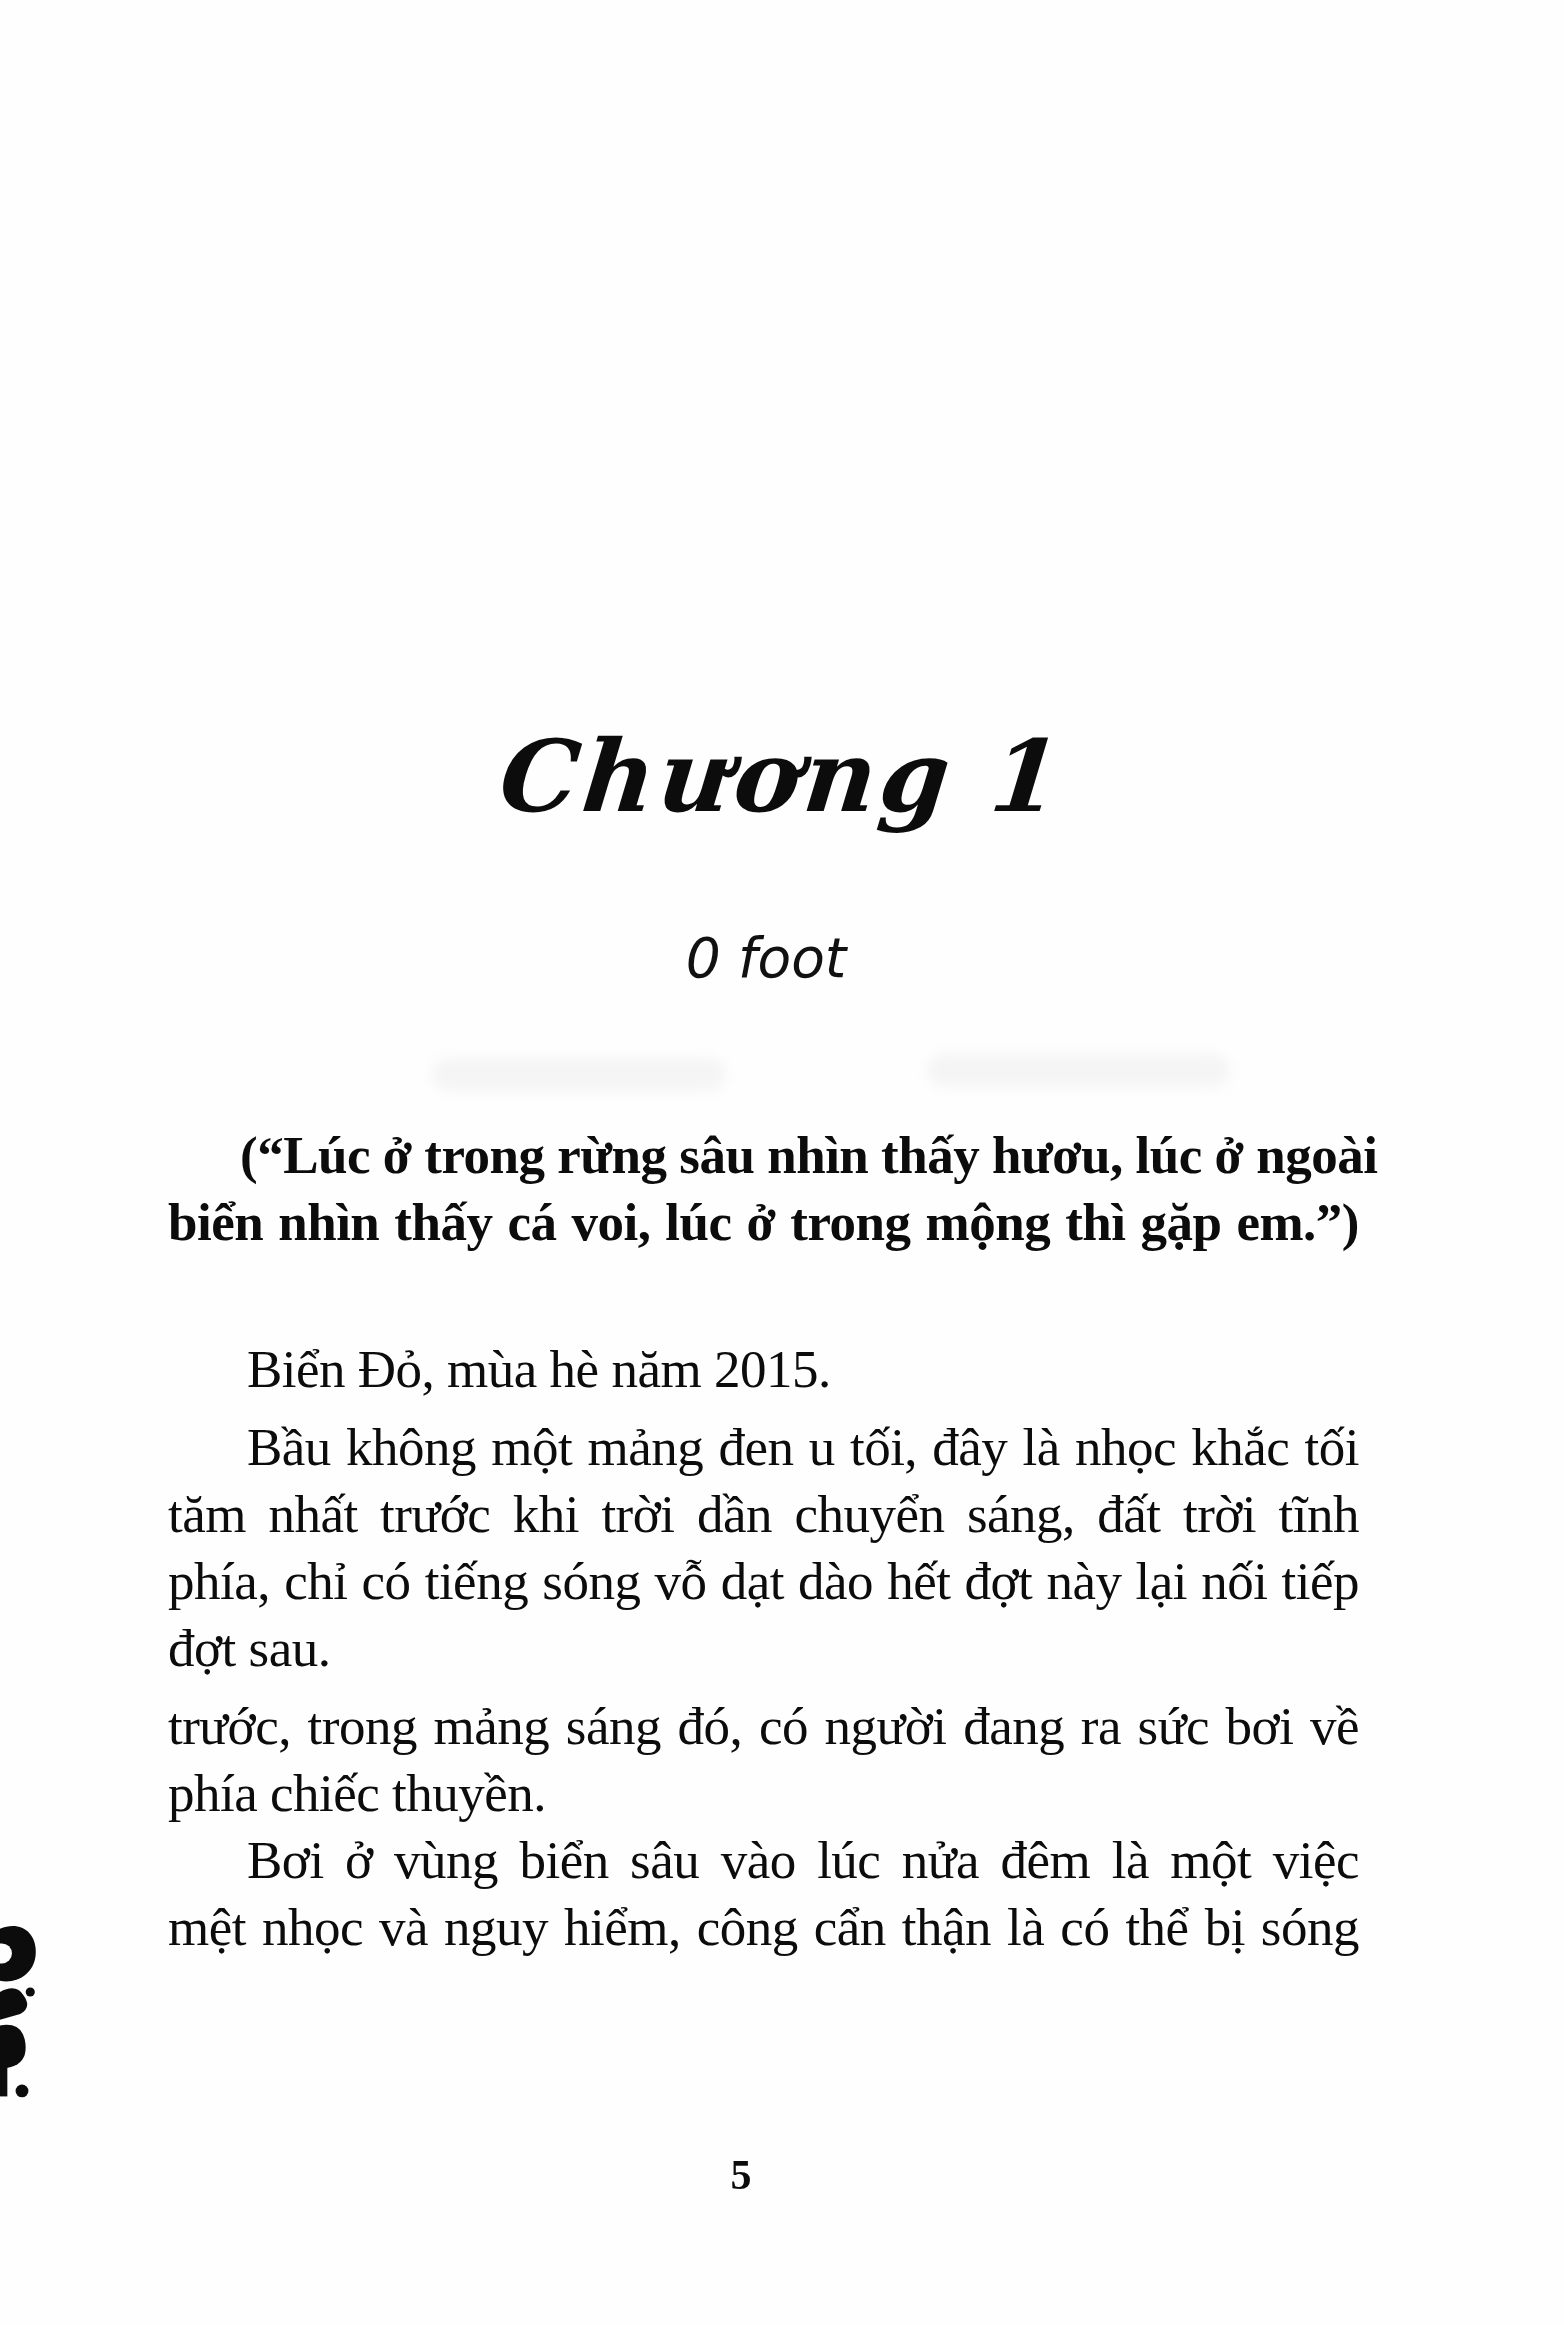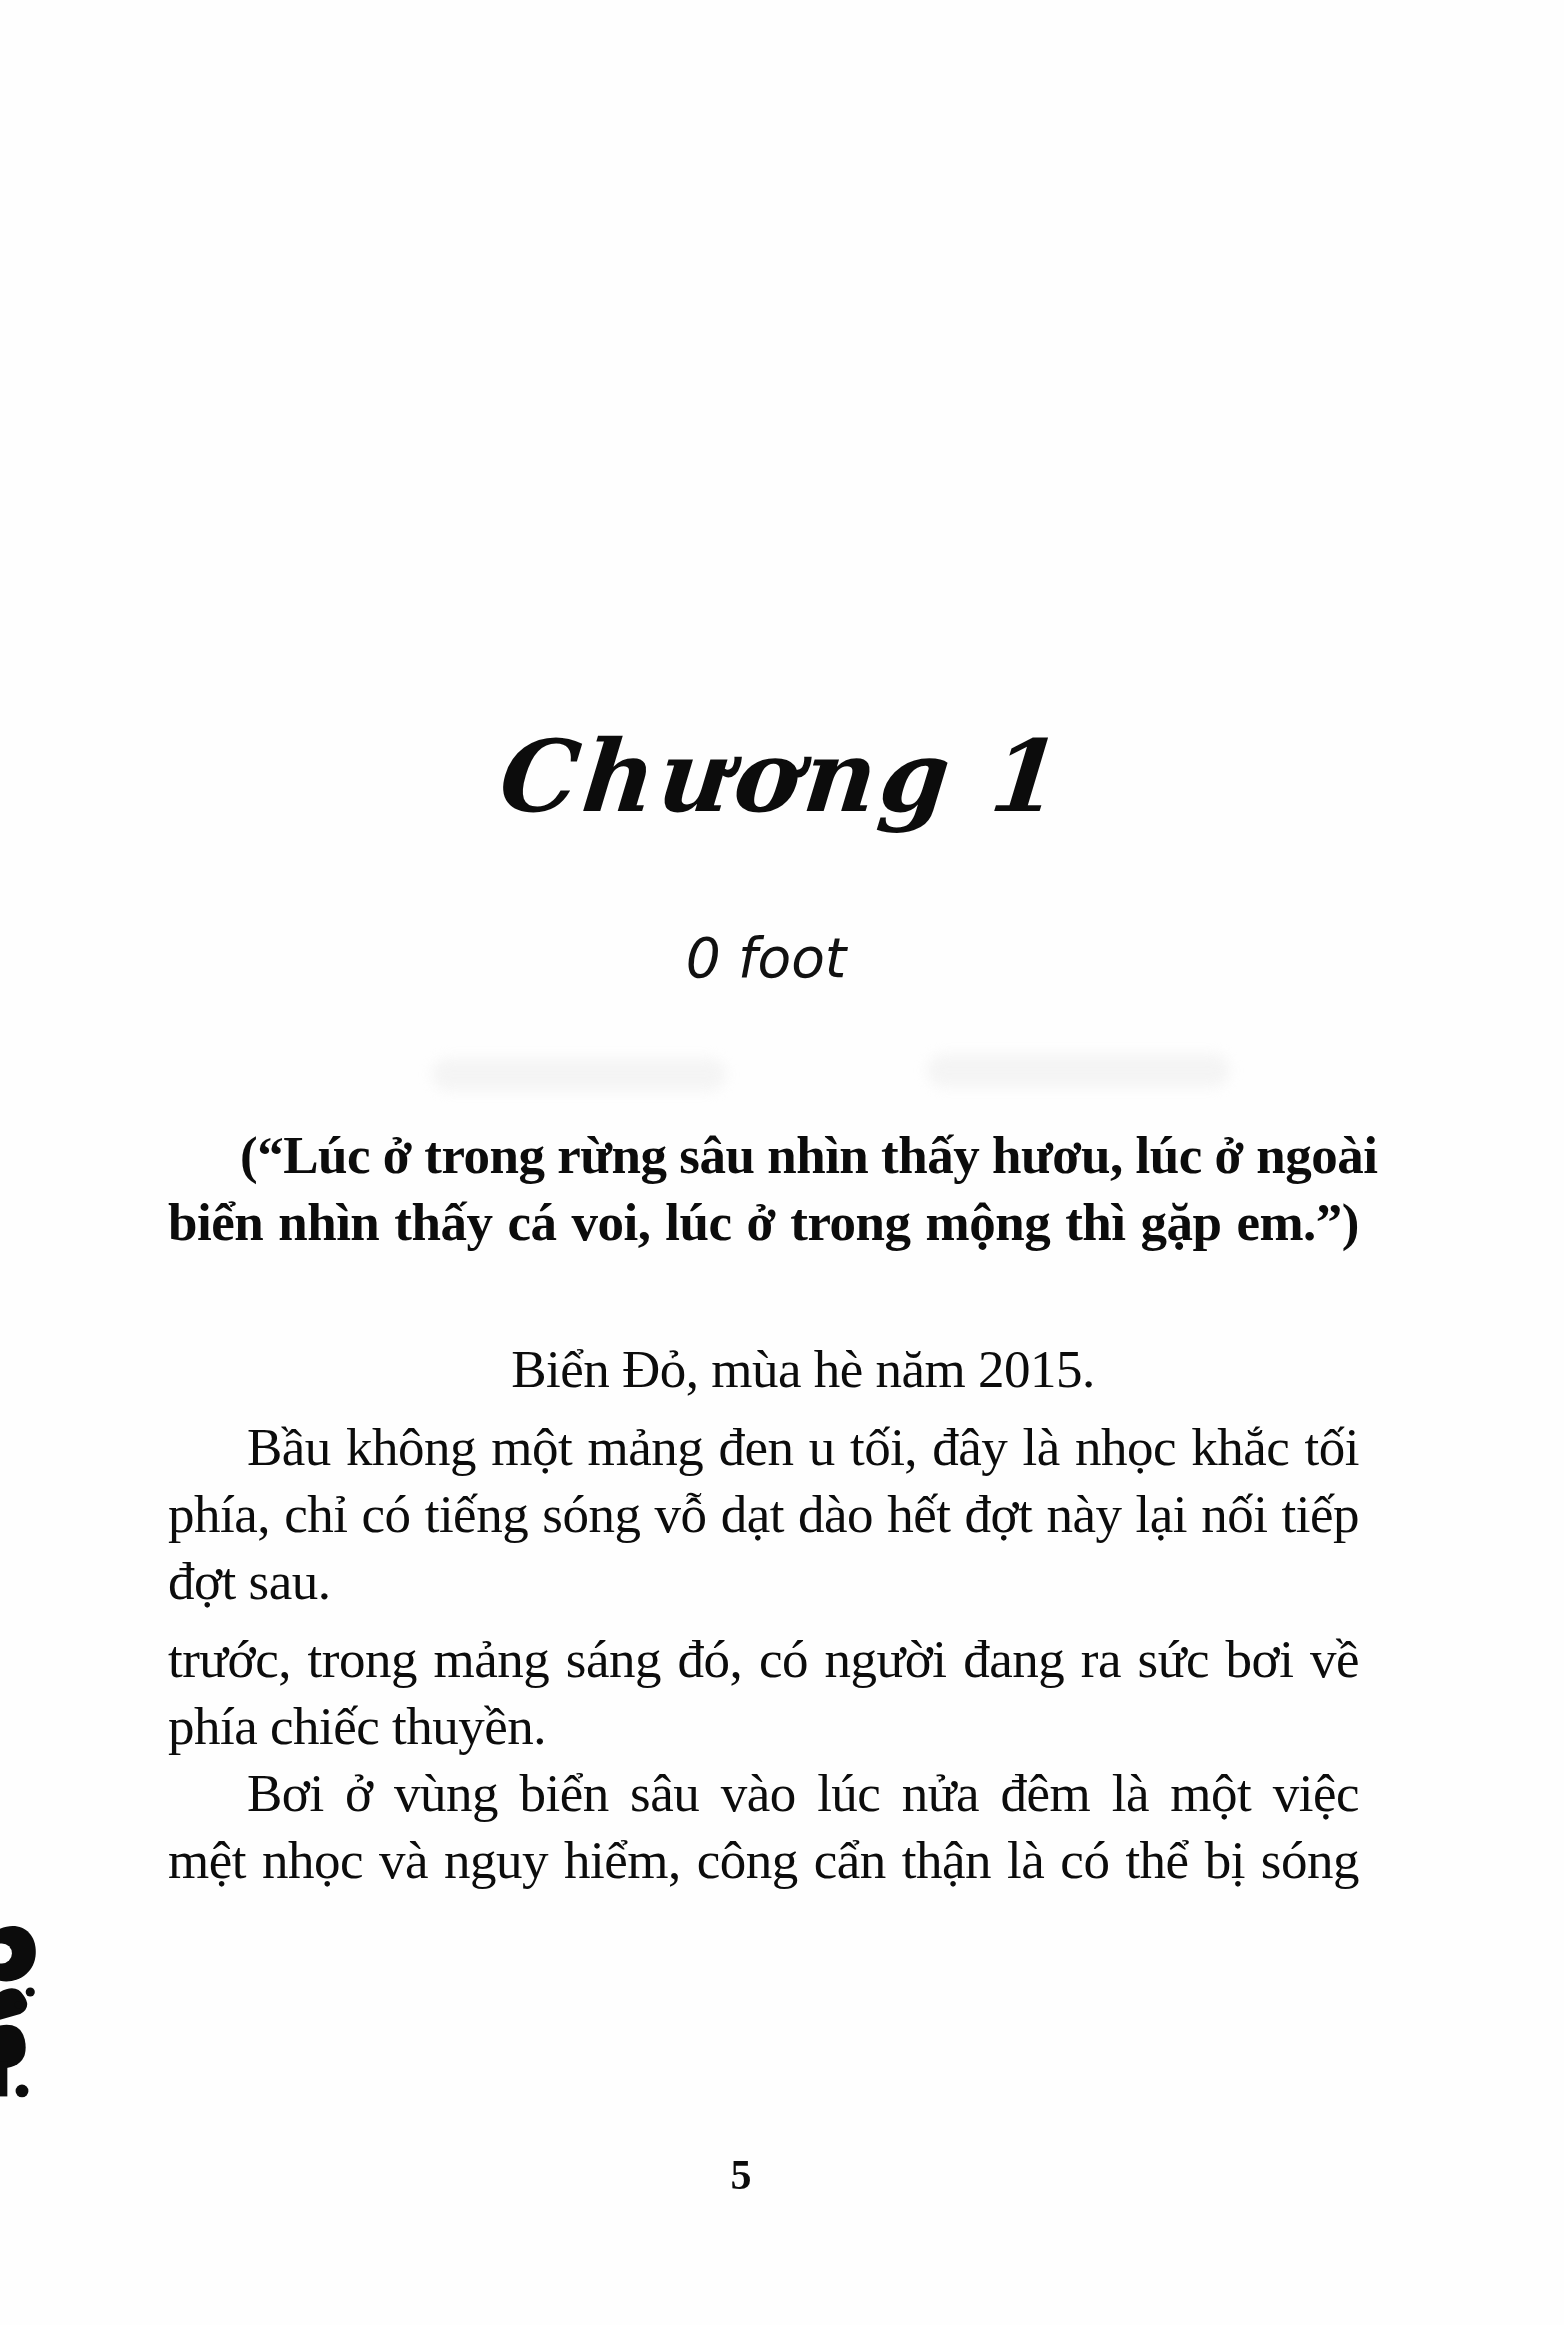--- a/index.html
+++ b/index.html
@@ -40,21 +40,21 @@
   .ghost.g2{top:1054px;left:927px;width:303px;}
   
   .textblock{
     position:absolute;
     left:168px;top:1122px;width:1191px;
     font-size:53px;line-height:67px;
     letter-spacing:-0.5px;
   }
   .line{white-space:nowrap;}
   .line.just{text-align:justify;text-align-last:justify;}
-  .line.indent{text-indent:79px;text-align:center;}
+  .line.indent{text-indent:79px;}
   .epigraph{font-weight:bold;}
   .epigraph .line.indent{text-indent:72px;}
   .para.p1{margin-top:80px;}
   .para.p2{margin-top:11px;}
   .para.p3{margin-top:11px;}
   .para.p4{margin-top:0px;}
   .page-number{
     position:absolute;
     top:2151px;left:0;width:1482px;
     text-align:center;
@@ -82,20 +82,21 @@
       <div class="line just indent">(“Lúc ở trong rừng sâu nhìn thấy hươu, lúc ở ngoài</div>
       <div class="line just">biển nhìn thấy cá voi, lúc ở trong mộng thì gặp em.”)</div>
     </div>
 
     <div class="para p1">
       <div class="line indent">Biển Đỏ, mùa hè năm 2015.</div>
     </div>
 
     <div class="para p2">
       <div class="line just indent">Bầu không một mảng đen u tối, đây là nhọc khắc tối</div>
+      <div class="line just">tăm nhất trước khi trời dần chuyển sáng, đất trời tĩnh</div>
       <div class="line just">phía, chỉ có tiếng sóng vỗ dạt dào hết đợt này lại nối tiếp</div>
       <div class="line">đợt sau.</div>
     </div>
 
     <div class="para p3">
       <div class="line just">trước, trong mảng sáng đó, có người đang ra sức bơi về</div>
       <div class="line">phía chiếc thuyền.</div>
     </div>
 
     <div class="para p4">

